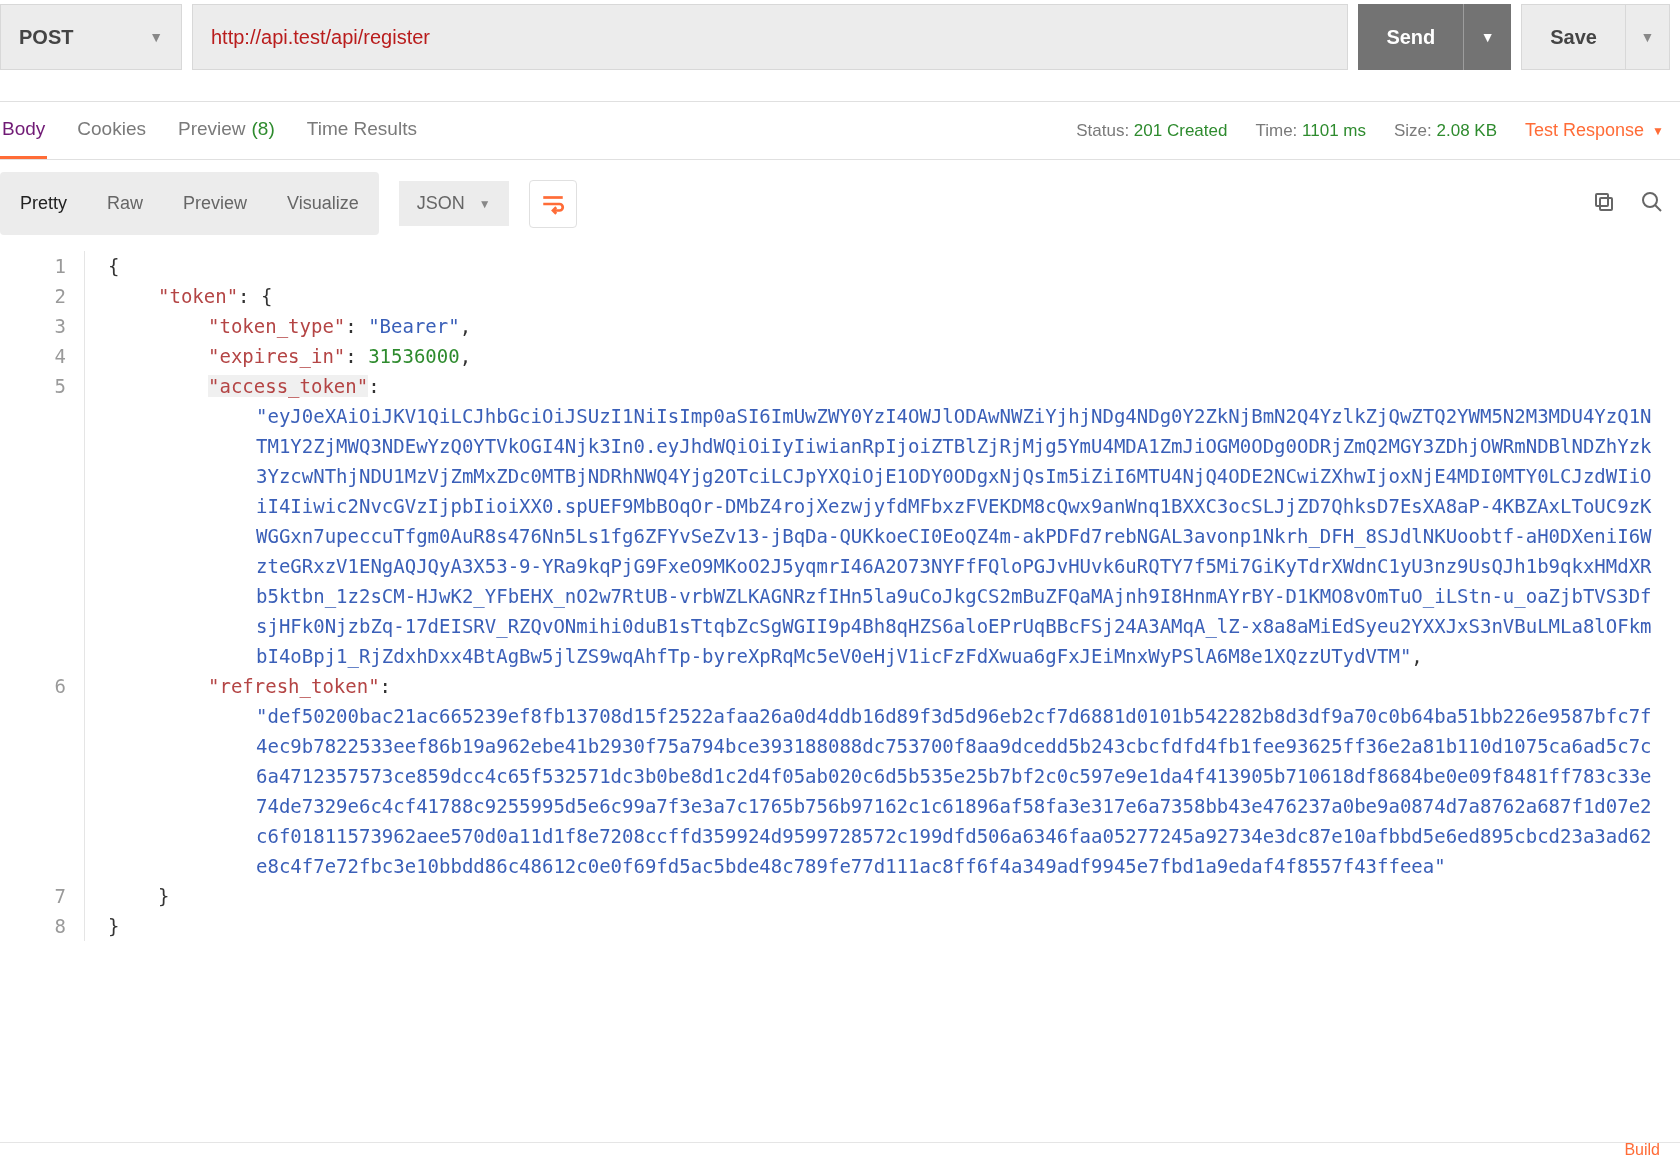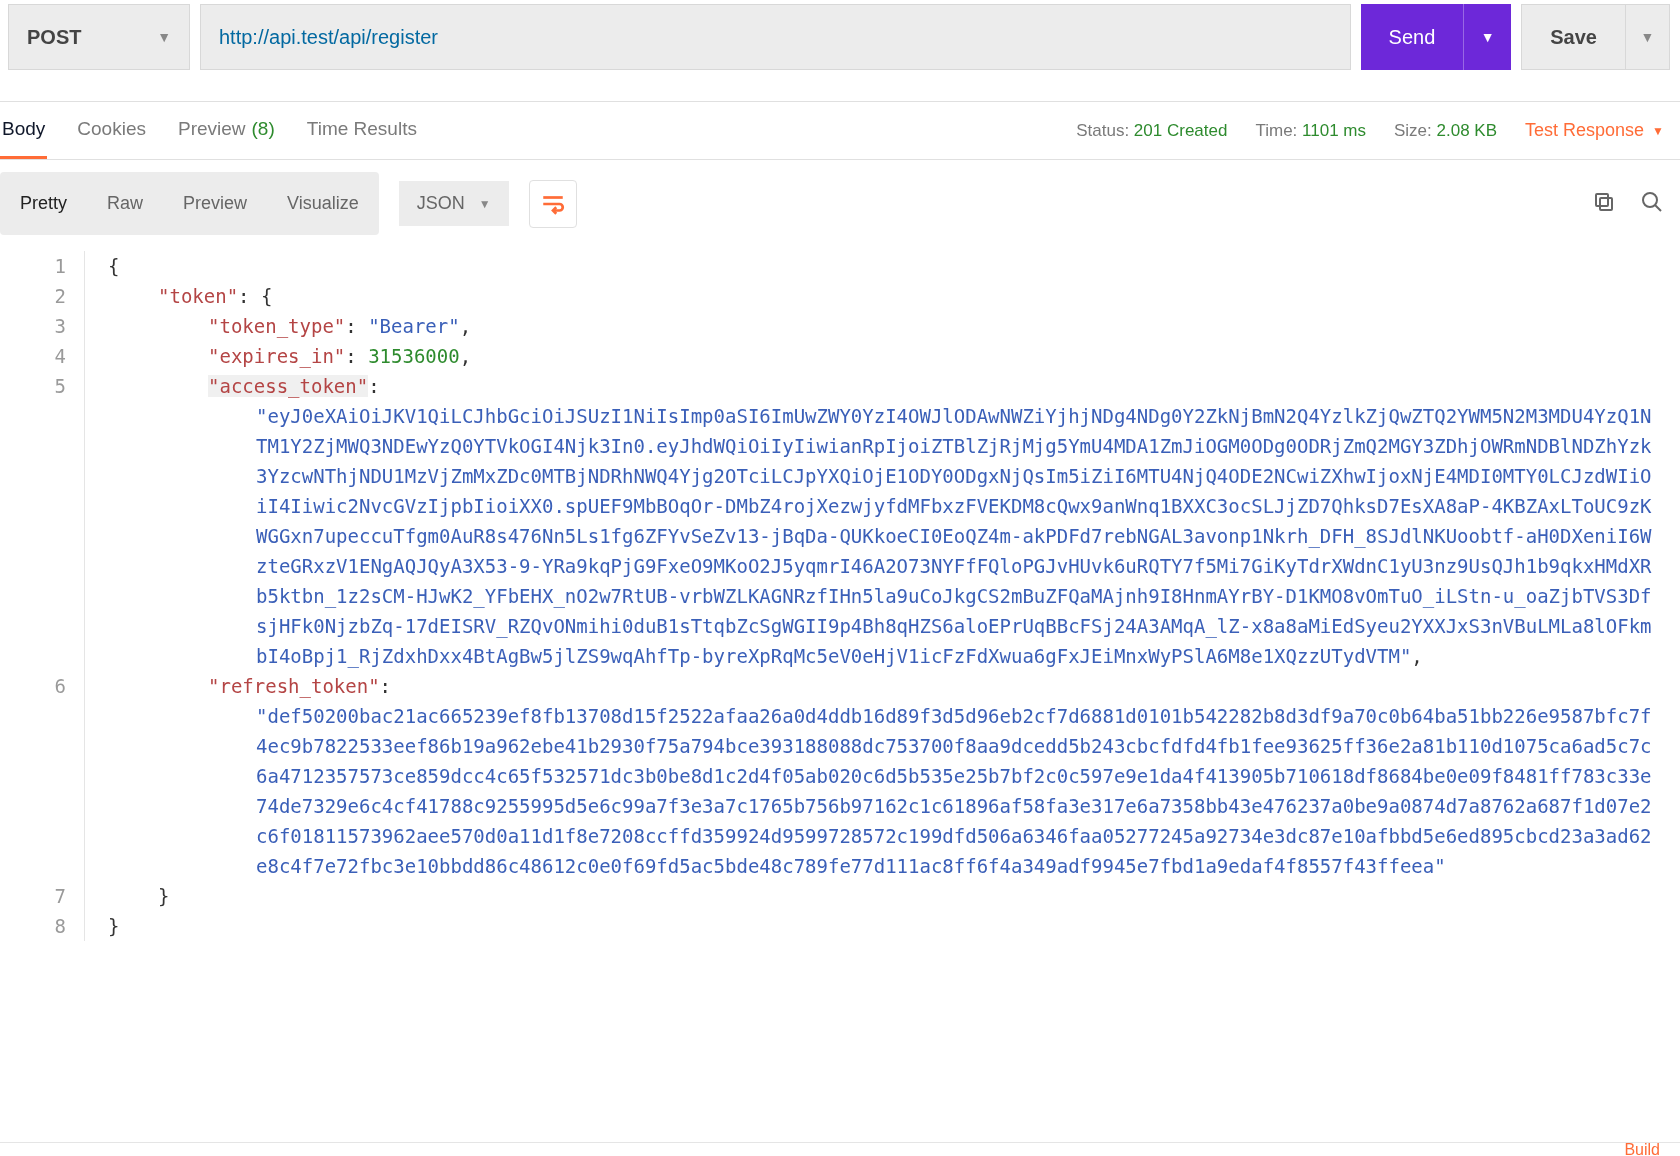--- a/index.html
+++ b/index.html
@@ -1,37 +1,37 @@
 <!DOCTYPE html>
 <html><head>
 <meta charset="utf-8">
 <style>
 * { box-sizing: border-box; margin: 0; padding: 0; }
 body { font-family: -apple-system, BlinkMacSystemFont, "Segoe UI", Arial, sans-serif; font-size: 16px; color: #333; background: #fff; width: 1680px; height: 1156px; overflow: hidden; }
 
 
 .request-bar { display: flex; gap: 10px; padding: 4px 10px 4px 0; background: #fff; align-items: stretch; height: 74px; }
-.method-select { width: 182px; background: #ececec; border: 1px solid #d8d8d8; display: flex; align-items: center; justify-content: space-between; padding: 0 18px; font-weight: 600; color: #444; font-size: 20px; cursor: pointer; margin-left: 8px; }
+.method-select { width: 182px; background: #ececec; border: 1px solid #d8d8d8; display: flex; align-items: center; justify-content: space-between; padding: 0 18px; font-weight: 600; color: #444; font-size: 20px; cursor: pointer; }
 .method-select .chev { color: #888; font-size: 14px; }
 .url-input-wrap { flex: 1; background: #ececec; border: 1px solid #d8d8d8; display: flex; align-items: center; padding: 0 18px; }
-.url-input { width: 100%; background: transparent; border: none; outline: none; font-size: 20px; color: #0369a1; }
-.send-btn { display: flex; background: #6d28d9; color: #fff; border: none; font-size: 20px; font-weight: 400; cursor: pointer; align-items: stretch; }
+.url-input { width: 100%; background: transparent; border: none; outline: none; font-size: 20px; color: #b91c1c; }
+.send-btn { display: flex; background: #737373; color: #fff; border: none; font-size: 20px; font-weight: 700; cursor: pointer; align-items: stretch; }
 .send-btn .label-part { padding: 0 28px; display: flex; align-items: center; }
 .send-btn .chev-part { width: 48px; display: flex; align-items: center; justify-content: center; border-left: 1px solid rgba(255,255,255,.3); font-size: 14px; }
 .save-btn { display: flex; background: #ececec; color: #444; border: 1px solid #d8d8d8; font-size: 20px; font-weight: 600; cursor: pointer; align-items: stretch; }
 .save-btn .label-part { padding: 0 28px; display: flex; align-items: center; }
 .save-btn .chev-part { width: 44px; display: flex; align-items: center; justify-content: center; border-left: 1px solid #d8d8d8; font-size: 14px; color: #888; }
 
 .sep-bar { height: 28px; border-bottom: 1px solid #e0e0e0; }
 
 
 .resp-header { display: flex; align-items: center; border-bottom: 1px solid #e0e0e0; padding: 0 16px 0 0; height: 58px; }
 .resp-tabs { display: flex; gap: 28px; align-items: center; height: 100%; }
 .resp-tab { color: #7a7a7a; font-size: 19px; cursor: pointer; padding: 0 2px; height: 100%; display: flex; align-items: center; border-bottom: 3px solid transparent; }
-.resp-tab.active { color: #0f172a; border-bottom-color: #ff6c37; }
+.resp-tab.active { color: #701a75; border-bottom-color: #ff6c37; }
 .resp-tab .count { color: #2e8b2e; margin-left: 6px; }
 .resp-meta { margin-left: auto; display: flex; gap: 28px; align-items: center; font-size: 17px; color: #7a7a7a; }
 .resp-meta .val-green { color: #2e8b2e; }
 .save-response { color: #ff6c37; font-size: 18px; font-weight: 500; cursor: pointer; display: flex; align-items: center; gap: 8px; }
 .save-response .chev { font-size: 12px; }
 
 
 .view-controls { display: flex; align-items: center; padding: 12px 16px 12px 0; gap: 8px; }
 .seg-group { display: flex; background: #ececec; border-radius: 4px; overflow: hidden; }
 .seg-item { padding: 21px 20px; font-size: 18px; color: #666; cursor: pointer; }

